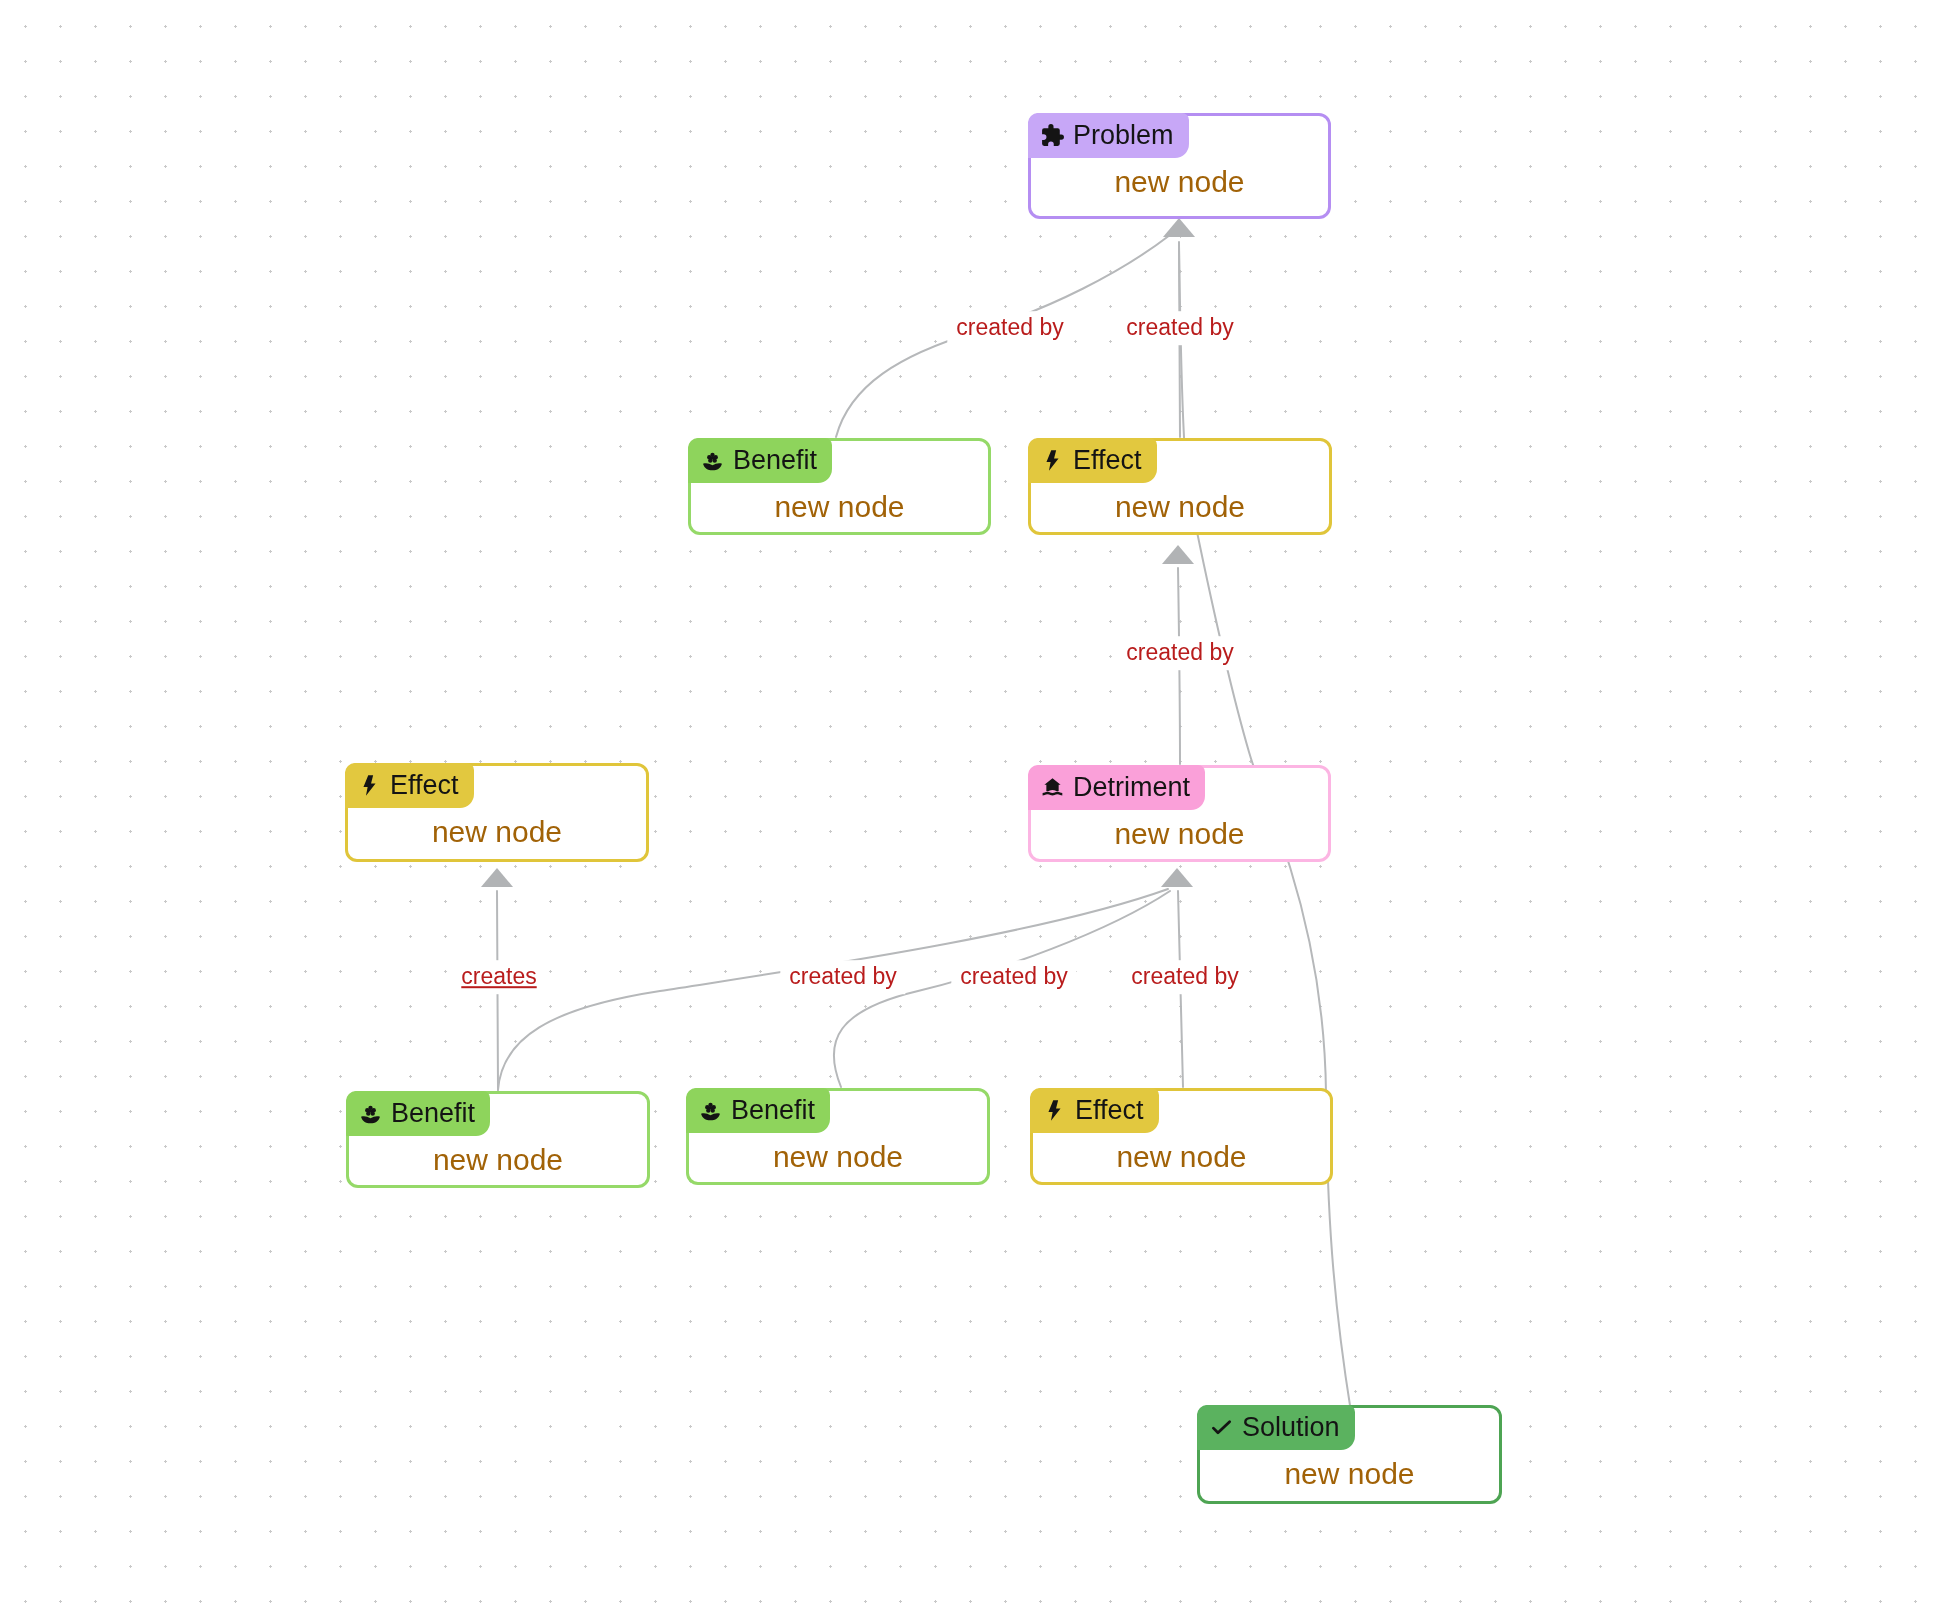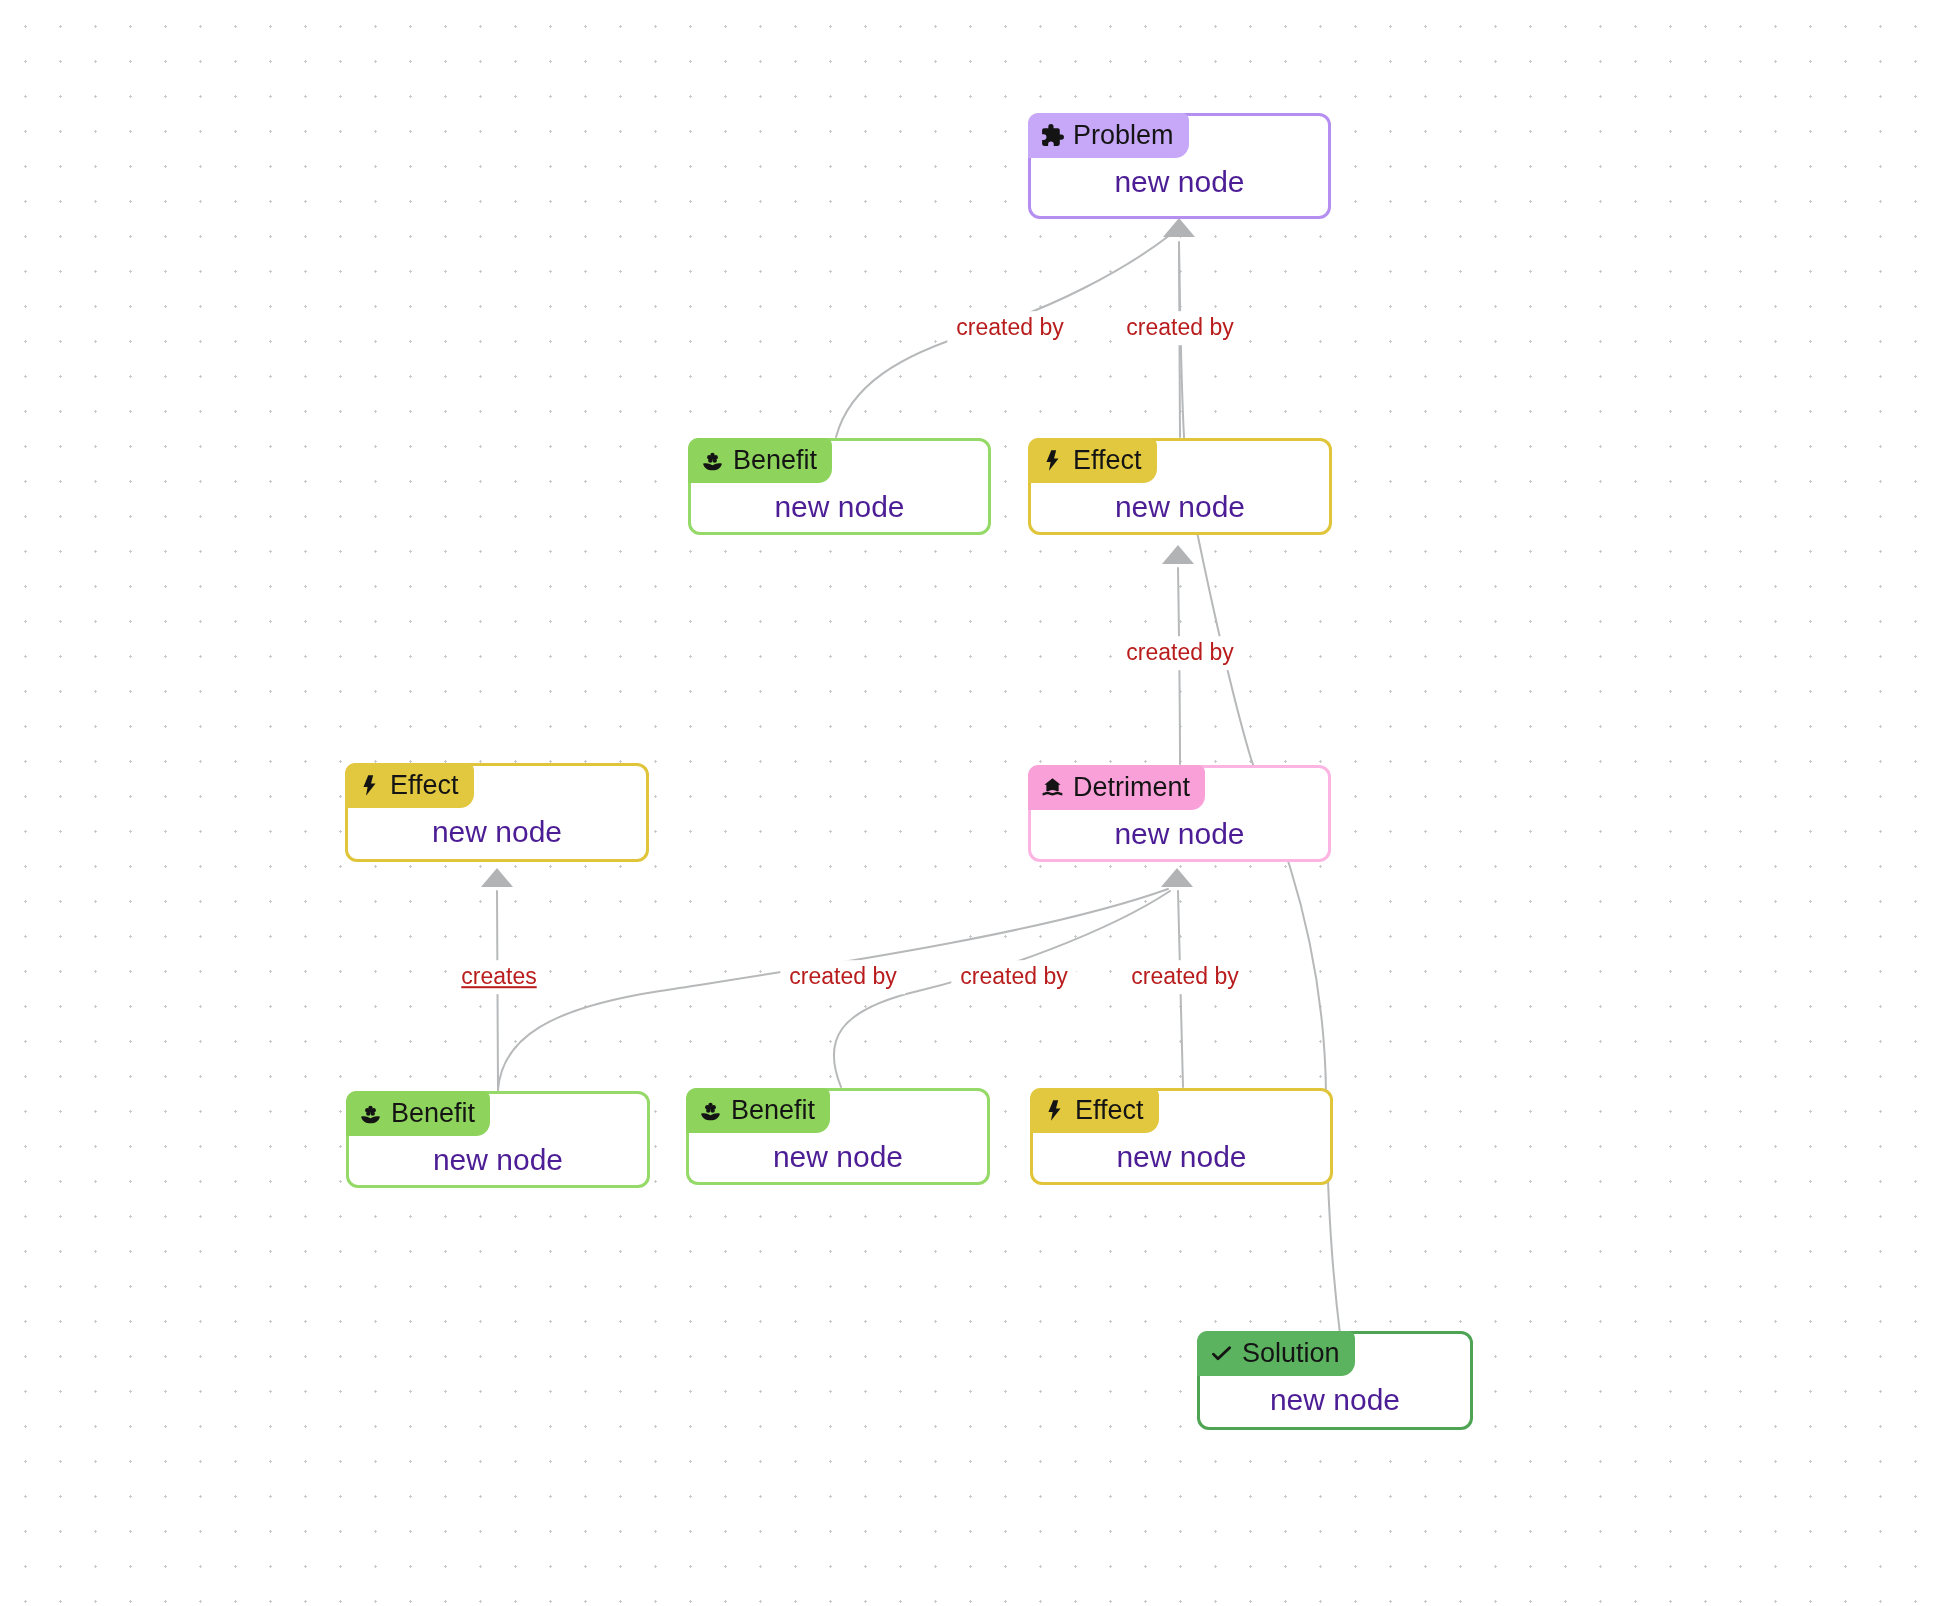--- a/index.html
+++ b/index.html
@@ -44,21 +44,21 @@
     white-space:nowrap;
   }
   .node-badge .icon{display:inline-flex;}
   .node-badge svg{width:25px;height:25px;display:block;}
   .node-title{
     position:absolute;
     left:0;right:0;
     top:42px;height:47px;
     display:flex;align-items:center;justify-content:center;
     font-size:30px;
-    color:#4c1d95;
+    color:#a16207;
   }
 </style>
 </head>
 <body>
 
 <div id="canvas" style="width: 1936px; height: 1606px; background-image: radial-gradient(circle, rgb(201, 201, 201) 1.2px, transparent 1.4px); background-size: 35px 35px; background-position: 8px 9px;">
   <svg class="edge-layer" xmlns="http://www.w3.org/2000/svg">
       <path d="M 836 437 C 850 385 900 355 975 332 C 1050 309 1122 272 1170 235" class="edge" stroke="#b6b8ba"></path>
       <path d="M 1180 437 L 1179 242" class="edge" stroke="#b6b8ba"></path>
       <path d="M 1180 764 C 1180 700 1179 630 1178 568" class="edge" stroke="#b6b8ba"></path>
@@ -190,21 +190,21 @@
       <span class="icon">
             <svg viewBox="0 0 24 24" fill="#141414">
               <path d="M10.8 2.2 6.2 13.5h4L8.6 21.8l9.2-11.7h-4.3l2-7.9z"></path>
             </svg>
           </span>
       <span class="badge-label">Effect</span>
     </div>
     <div class="node-title">new node</div>
   </div>
 
-  <div class="node" style="left: 1197px; top: 1331px; width: 276px; height: 99px; border-color: rgb(78, 164, 83);">
+  <div class="node" style="left: 1197px; top: 1405px; width: 305px; height: 99px; border-color: rgb(78, 164, 83);">
     <div class="node-badge" style="background: rgb(91, 178, 95);">
       <span class="icon">
             <svg viewBox="0 0 24 24">
               <path d="M4.2 12.6l4.4 4.4L19.8 6.4" fill="none" stroke="#141414" stroke-width="2.7" stroke-linecap="round" stroke-linejoin="round"></path>
             </svg>
           </span>
       <span class="badge-label">Solution</span>
     </div>
     <div class="node-title">new node</div>
   </div>

